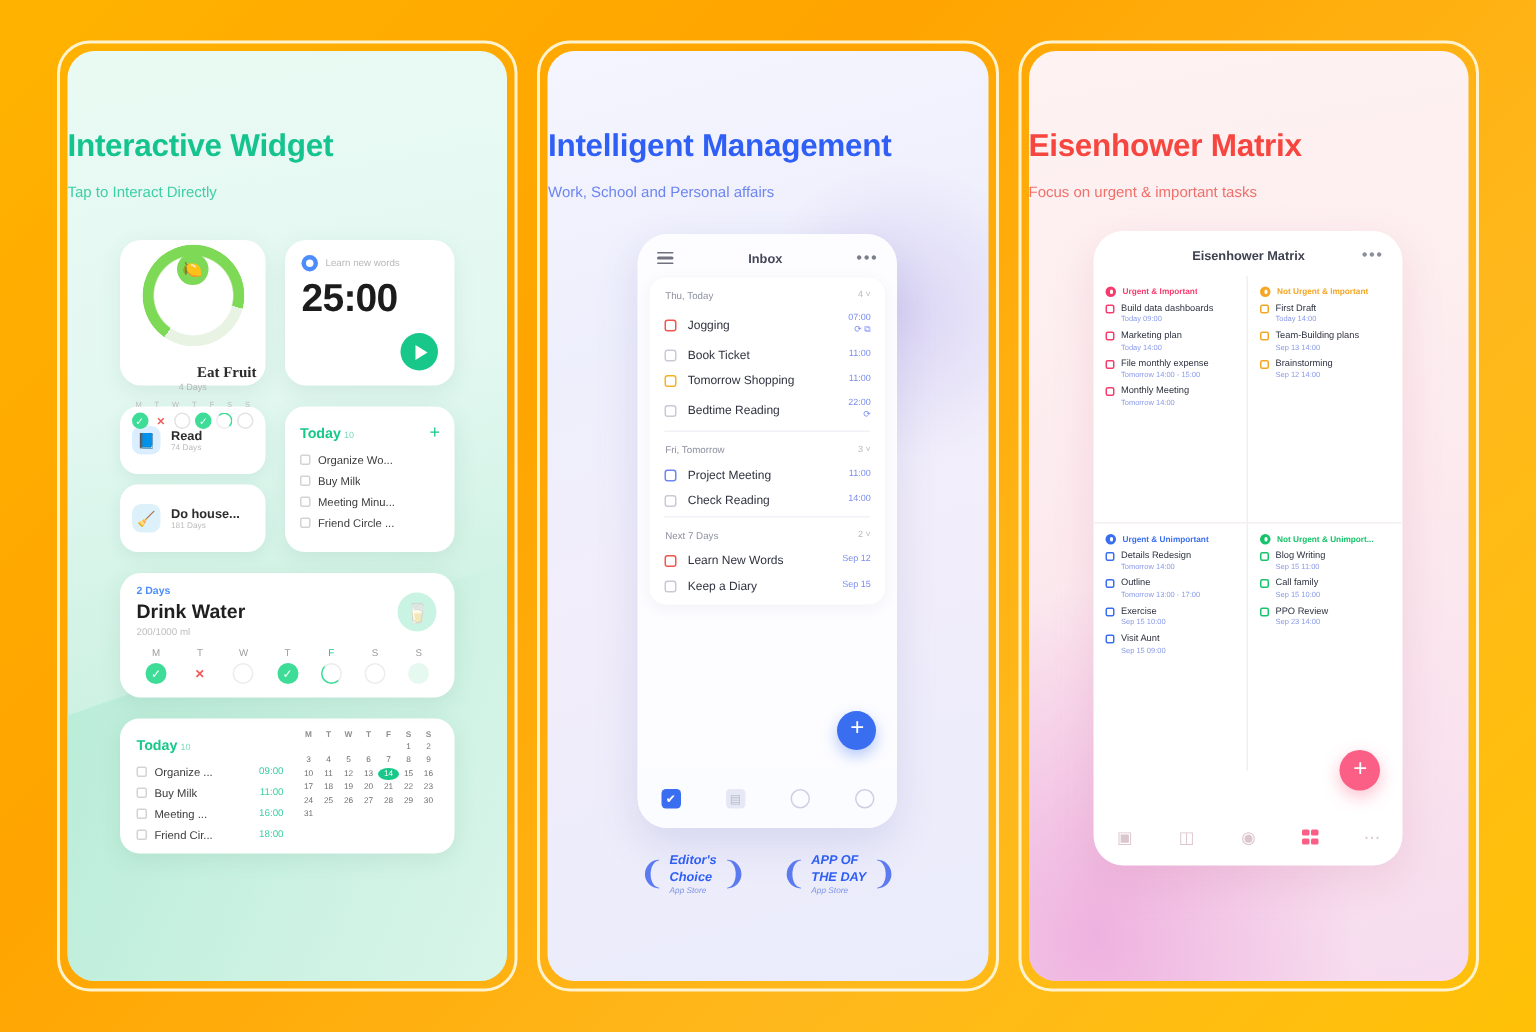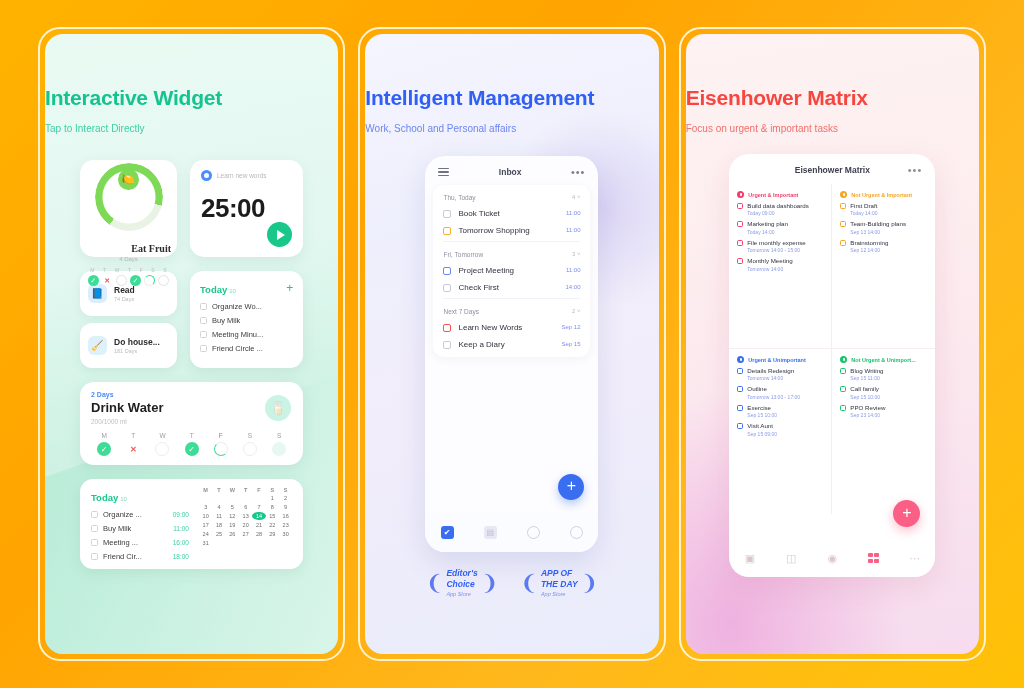--- a/index.html
+++ b/index.html
@@ -56,21 +56,21 @@
   .dots{display:flex;justify-content:space-around;margin-top:2px;align-items:center;}
   .dot{width:11px;height:11px;border-radius:50%;display:flex;align-items:center;justify-content:center;font-size:7px;color:#fff;}
   .dot.done{background:#3ddc97;} .dot.miss{background:#fff;color:#f05a5a;font-weight:bold;}
   .dot.open{border:1.2px solid #e3e3e3;} .dot.part{border:1.2px solid #3ddc97;border-left-color:#eee;border-bottom-color:#eee;}
 
   .w-timer{flex:1;height:97px;padding:10px 11px;position:relative;}
   .tm-head{display:flex;align-items:center;gap:5px;}
   .tm-ic{width:11px;height:11px;border-radius:50%;background:#4d8dfb;display:flex;align-items:center;justify-content:center;}
   .tm-ic i{width:5px;height:5px;background:#fff;border-radius:50%;display:block;}
   .tm-lbl{font-size:6.5px;color:#b8b8b8;}
-  .tm-time{font-size:26px;font-weight:600;color:#1c1c1c;letter-spacing:-.5px;margin-top:12px;}
+  .tm-time{font-size:26px;font-weight:600;color:#1c1c1c;letter-spacing:-.5px;margin-top:2px;}
   .play{width:25px;height:25px;border-radius:50%;background:#17c88a;position:absolute;right:11px;bottom:10px;
     display:flex;align-items:center;justify-content:center;}
   .play:after{content:"";border-left:8px solid #fff;border-top:5px solid transparent;border-bottom:5px solid transparent;margin-left:2px;}
 
   .habit-col{width:97px;display:flex;flex-direction:column;gap:7px;}
   .habit{height:45px;background:#fff;border-radius:12px;display:flex;align-items:center;gap:7px;padding:0 8px;
     box-shadow:0 3px 10px rgba(60,120,100,.09);}
   .hb-ic{width:19px;height:19px;border-radius:6px;display:flex;align-items:center;justify-content:center;font-size:10px;}
   .hb-name{font-size:8.5px;font-weight:700;color:#2c2c2c;}
   .hb-days{font-size:5.5px;color:#bcbcbc;margin-top:1px;}
@@ -398,42 +398,52 @@
               </div>
         <div class="ph-title">Inbox</div>
         <div class="dots3">•••</div>
       </div>
       <div class="inbox" id="inbox-list">
               <div class="grp-head">
                 <div class="grp-t">Thu, Today</div>
                 <div class="grp-n">4 ˅</div>
               </div>
               <div class="task">
+                <div class="tcb red"></div>
+                <div class="tname">Jogging</div>
+                <div class="ttime">07:00<br>⟳ ⧉</div>
+              </div>
+              <div class="task">
                 <div class="tcb"></div>
                 <div class="tname">Book Ticket</div>
                 <div class="ttime">11:00</div>
               </div>
               <div class="task">
                 <div class="tcb amber"></div>
                 <div class="tname">Tomorrow Shopping</div>
                 <div class="ttime">11:00</div>
+              </div>
+              <div class="task">
+                <div class="tcb"></div>
+                <div class="tname">Bedtime Reading</div>
+                <div class="ttime">22:00<br>⟳</div>
               </div>
               <div class="sep"></div>
               <div class="grp-head">
                 <div class="grp-t">Fri, Tomorrow</div>
                 <div class="grp-n">3 ˅</div>
               </div>
               <div class="task">
                 <div class="tcb blue"></div>
                 <div class="tname">Project Meeting</div>
                 <div class="ttime">11:00</div>
               </div>
               <div class="task">
                 <div class="tcb"></div>
-                <div class="tname">Check First</div>
+                <div class="tname">Check Reading</div>
                 <div class="ttime">14:00</div>
               </div>
               <div class="sep"></div>
               <div class="grp-head">
                 <div class="grp-t">Next 7 Days</div>
                 <div class="grp-n">2 ˅</div>
               </div>
               <div class="task">
                 <div class="tcb red"></div>
                 <div class="tname">Learn New Words</div>

